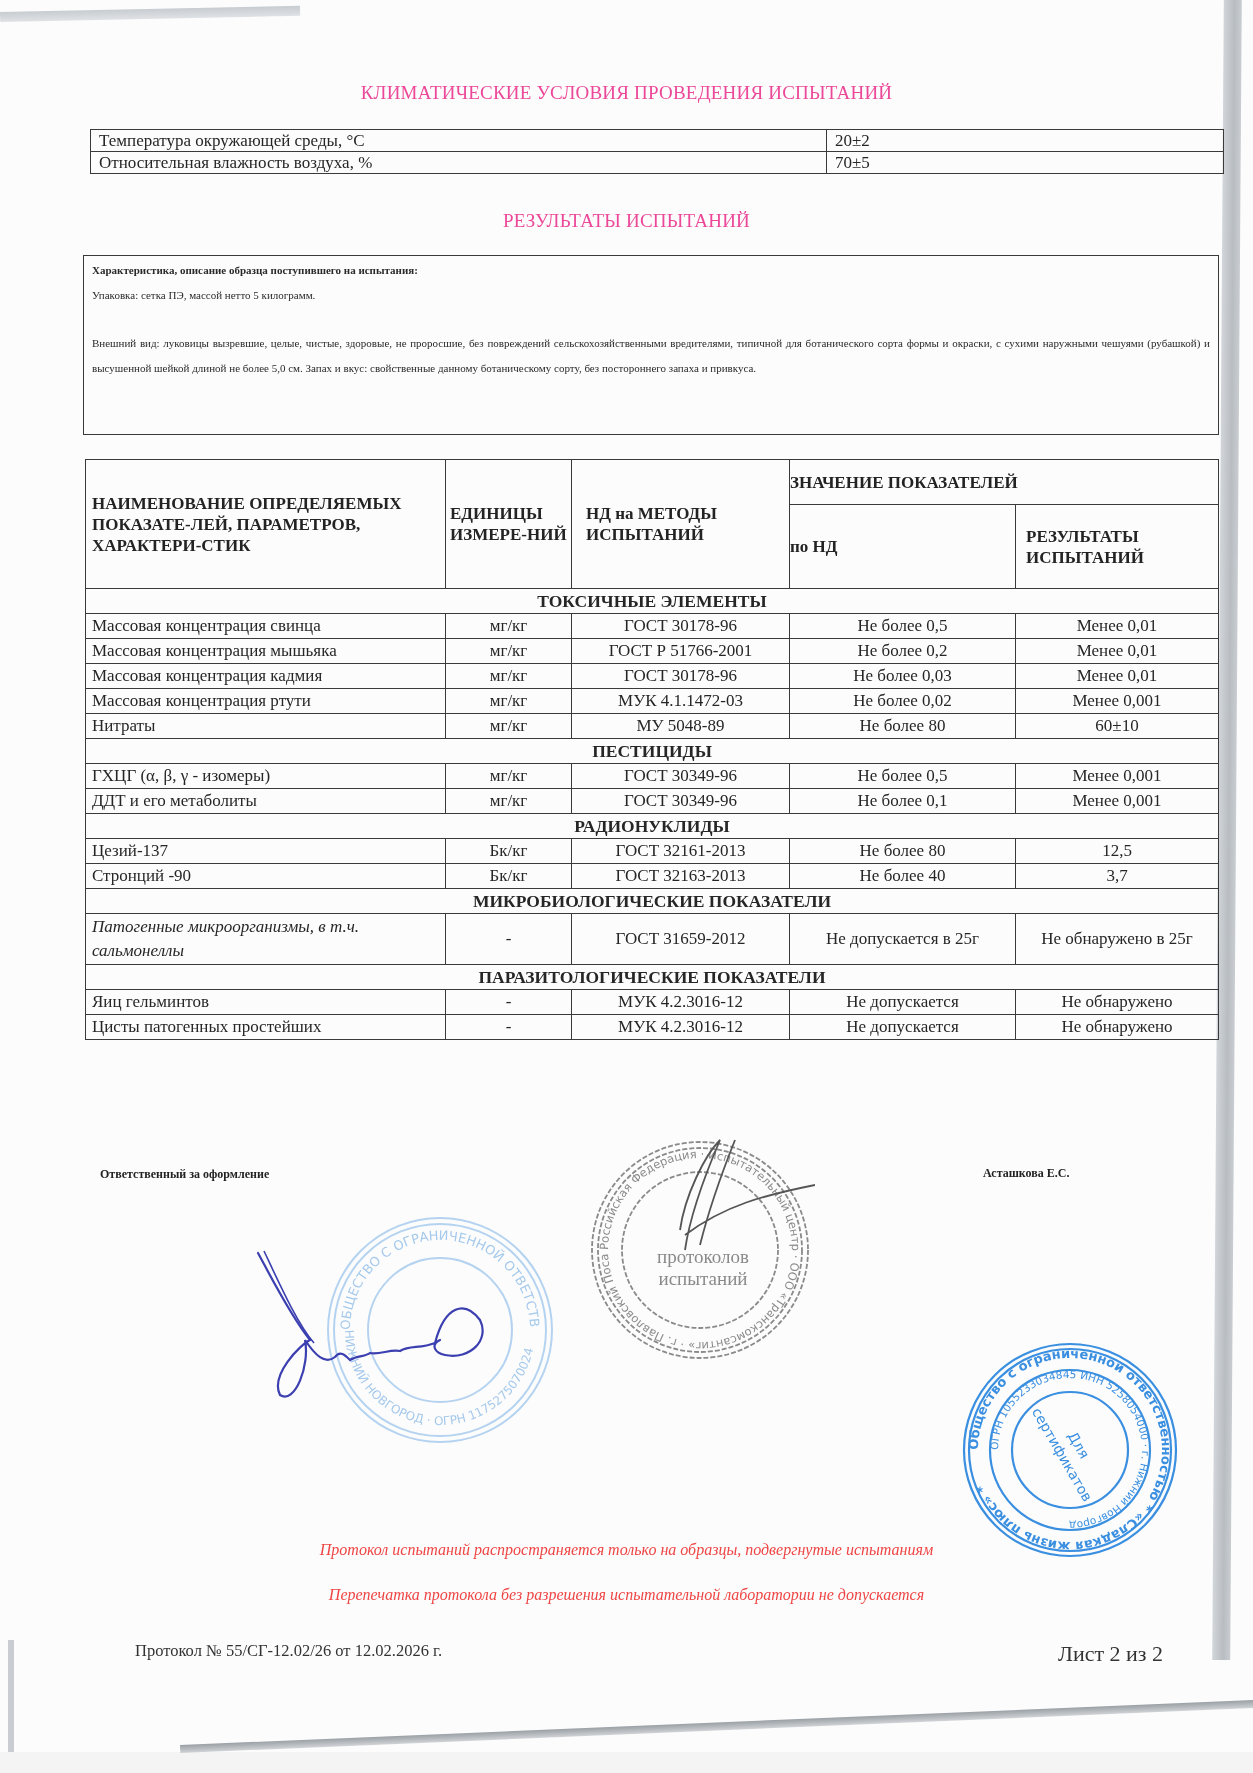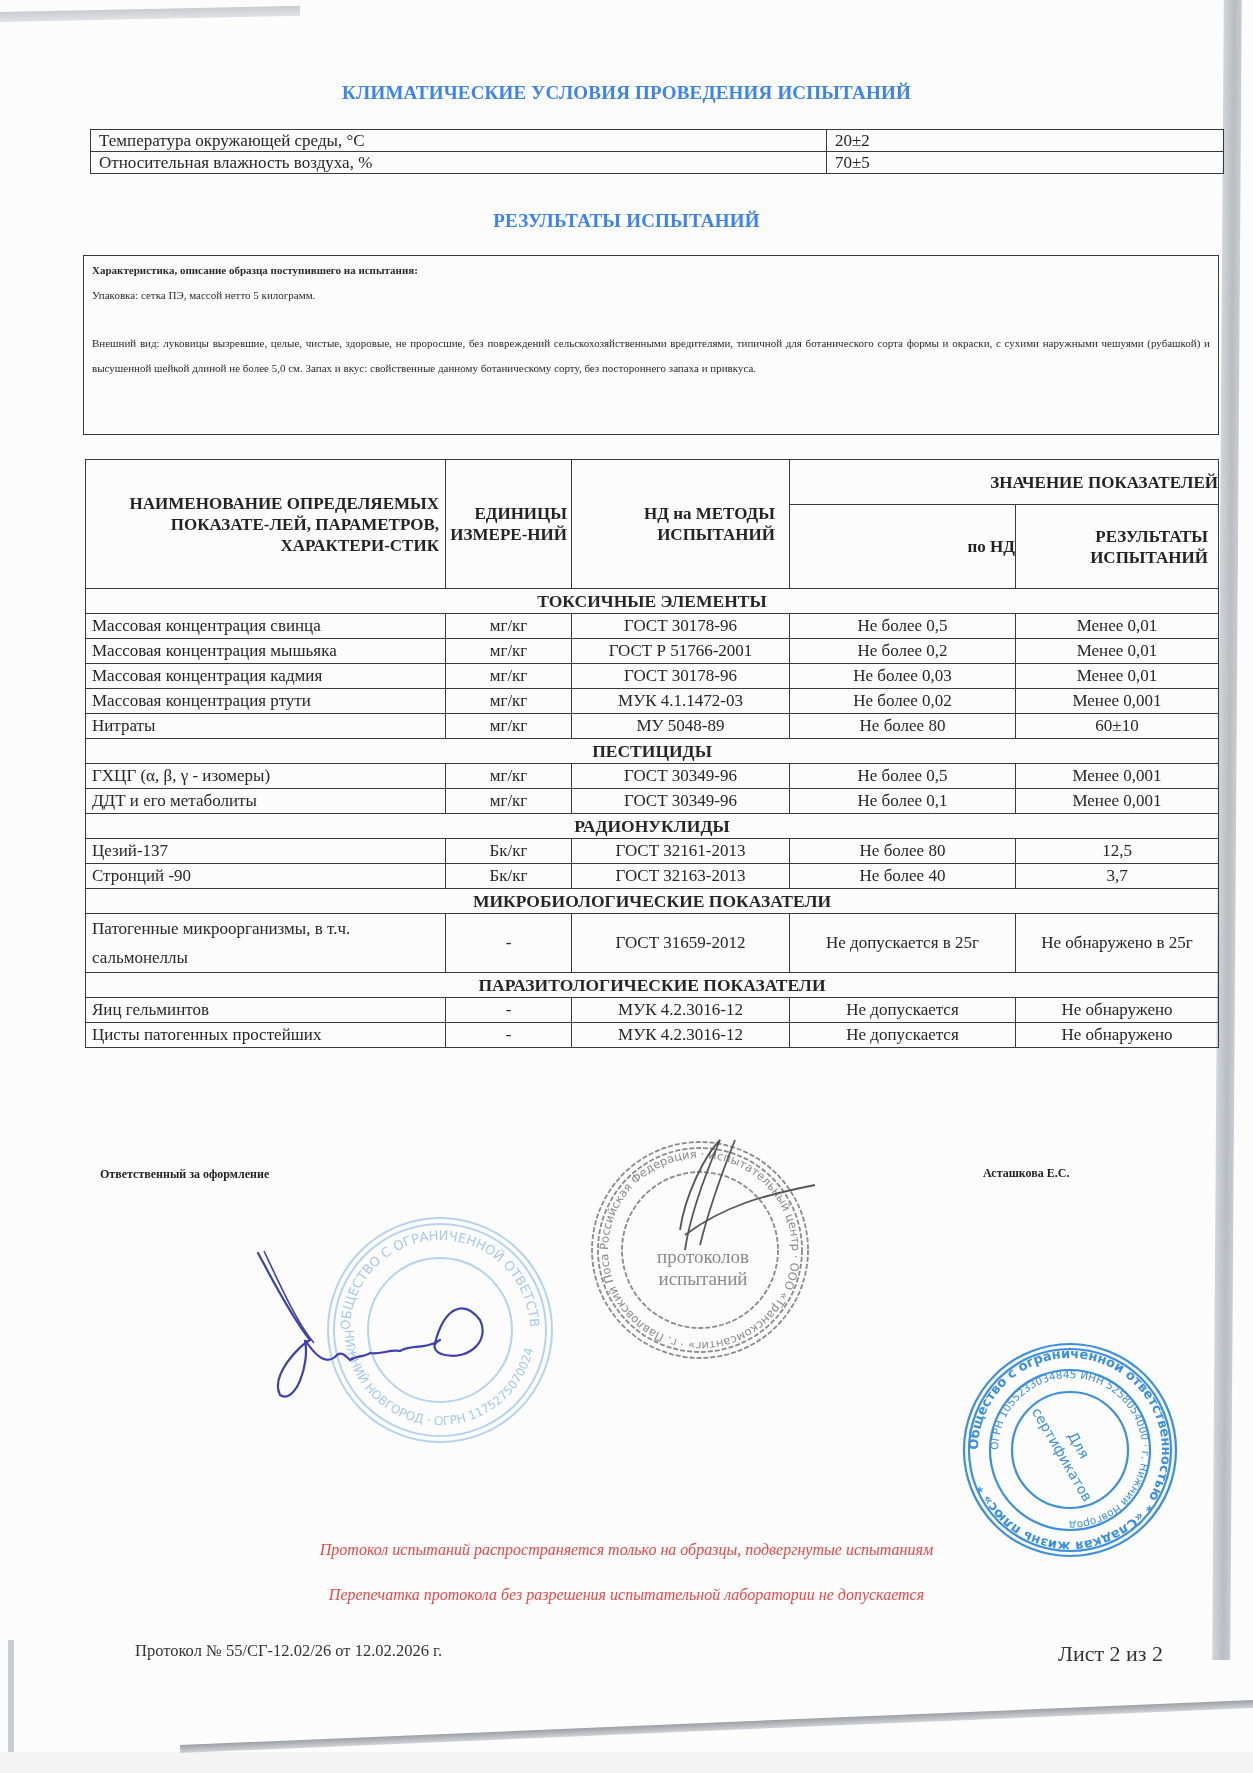--- a/index.html
+++ b/index.html
@@ -33,21 +33,21 @@
     background:linear-gradient(#9aa0a5,#d0d3d6);
     transform:rotate(-2.4deg); transform-origin:left top;
   }
   .below-edge {
     position:absolute; left:0; top:1752px; width:1253px; height:21px;
     background:#f4f4f4;
   }
 
   .h1 {
     position:absolute; left:0; width:1253px; text-align:center;
-    font-weight:bold; font-size:19px; letter-spacing:0.2px; color:#3b82f6;
+    font-weight:normal; font-size:19px; letter-spacing:0.2px; color:#ec4899;
   }
 
   table { border-collapse:collapse; position:absolute; }
   td, th { border:1.5px solid #3a3a3a; padding:0; }
 
   
   .climate { left:90px; top:129px; width:1134px; font-size:17px; }
   .climate td { height:21px; padding:0 8px; line-height:20px; }
   .climate td.val { width:380px; }
 
@@ -56,21 +56,21 @@
     position:absolute; left:83px; top:255px; width:1118px; height:176px;
     border:1.5px solid #3a3a3a; padding:2px 8px 0 8px;
     font-size:11px; line-height:24.5px; color:#2a2a2a;
   }
   .desc .bold { font-weight:bold; }
   .desc p { margin:0; text-align:justify; }
   .desc .gap { height:24px; }
 
   
   .main { left:85px; top:459px; width:1133px; font-size:17px; table-layout:fixed; }
-  .main th { font-weight:bold; text-align:right; vertical-align:middle; line-height:21px; color:#232323; }
+  .main th { font-weight:bold; text-align:left; vertical-align:middle; line-height:21px; color:#232323; }
   .main td { height:24px; line-height:22px; }
   .main td.name { text-align:left; padding-left:6px; }
   .main td.c { text-align:center; }
   .main tr.section td { text-align:center; font-weight:bold; font-size:17.5px; height:24px; }
   .main td.tall { height:50px; line-height:22px; }
 
   .sig-label {
     position:absolute; font-weight:bold; font-size:12px; color:#222;
   }
   .footer-line {
@@ -205,21 +205,21 @@
         <td class="name">Стронций -90</td>
         <td class="c">Бк/кг</td>
         <td class="c">ГОСТ 32163-2013</td>
         <td class="c">Не более 40</td>
         <td class="c">3,7</td>
       </tr>
       <tr class="section">
         <td colspan="5">МИКРОБИОЛОГИЧЕСКИЕ ПОКАЗАТЕЛИ</td>
       </tr>
       <tr>
-        <td class="name tall" style="line-height: 29px; padding-right: 44px;">Патогенные микроорганизмы, в т.ч.  сальмонеллы</td>
+        <td class="name tall" style="line-height: 24px; padding-right: 44px; font-style: italic;">Патогенные микроорганизмы, в т.ч.  сальмонеллы</td>
         <td class="c tall">-</td>
         <td class="c tall">ГОСТ 31659-2012</td>
         <td class="c tall">Не допускается в 25г</td>
         <td class="c tall" style="padding: 0px 12px;">Не обнаружено в 25г</td>
       </tr>
       <tr class="section">
         <td colspan="5">ПАРАЗИТОЛОГИЧЕСКИЕ ПОКАЗАТЕЛИ</td>
       </tr>
       <tr>
         <td class="name">Яиц гельминтов</td>

